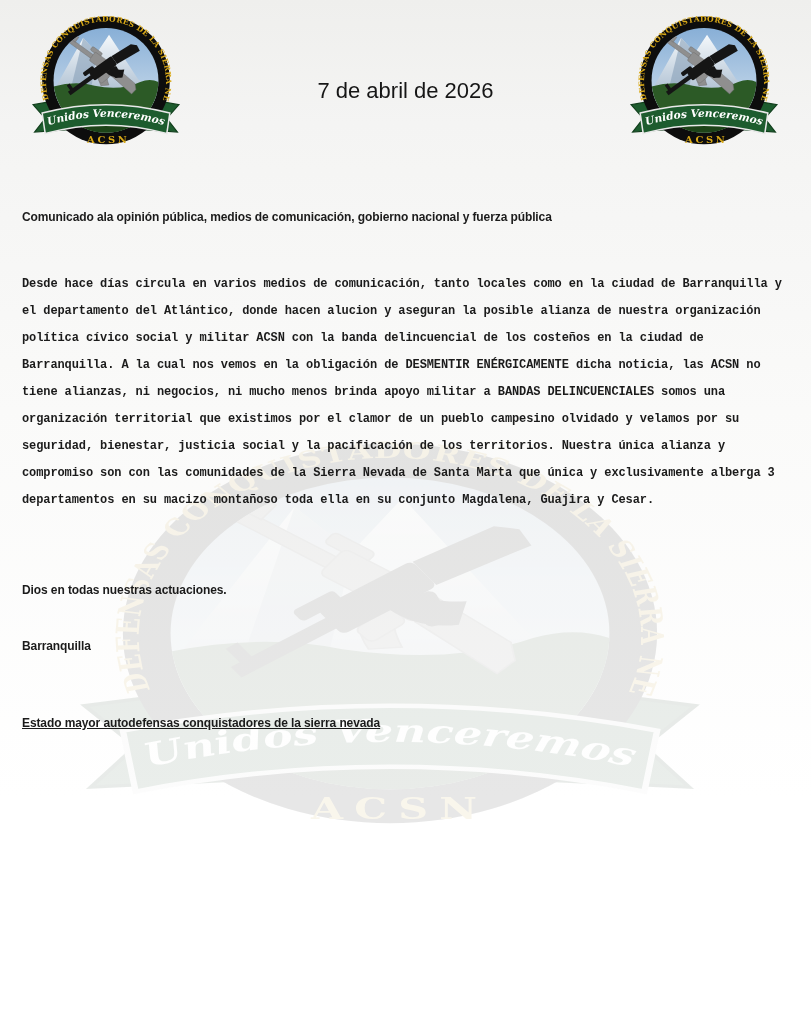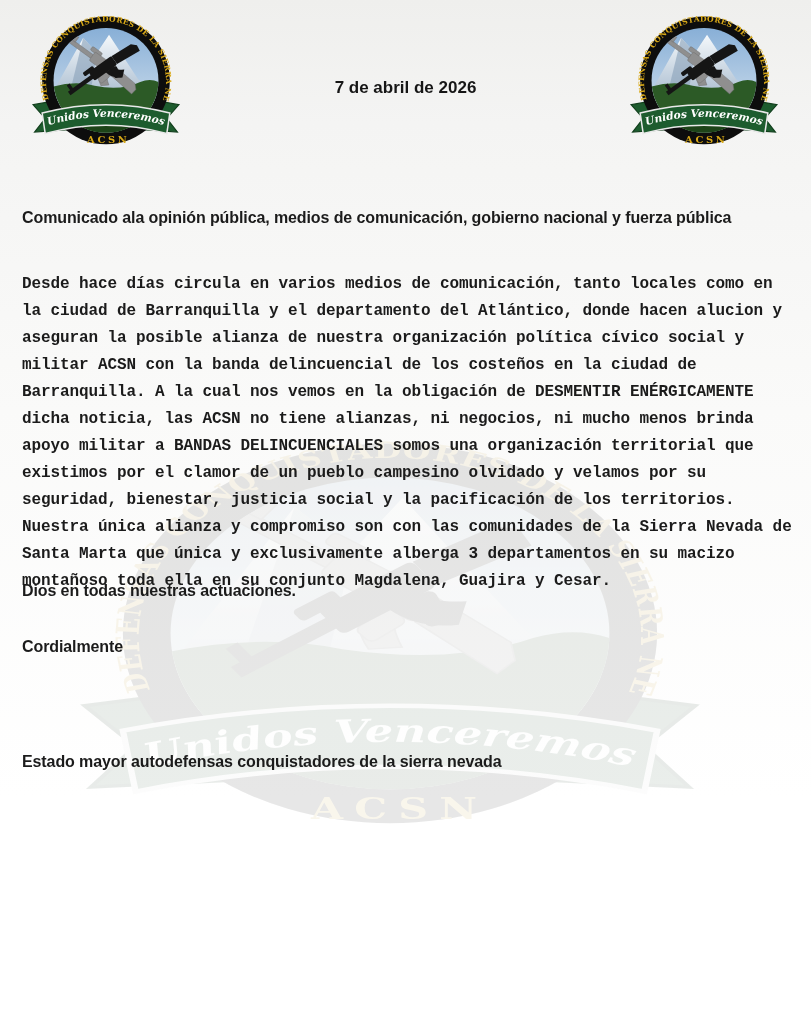--- a/index.html
+++ b/index.html
@@ -10,32 +10,32 @@
   }
   .logo { position:absolute; width:152px; height:152px; top:12px; }
   .logo-left  { left:30px; }
   .logo-right { left:628px; }
   .watermark {
     position:absolute; left:72px; top:430px; width:636px; height:452px;
     opacity:0.095; filter:grayscale(30%); pointer-events:none;
   }
   .date-line {
     position:absolute; top:78px; left:0; width:100%; text-align:center;
-    font-weight:bold; font-size:17px; color:#161616;
+    font-weight:normal; font-size:22px; color:#161616;
   }
   .textblock {
     position:absolute; left:22px; width:772px;
-    font-weight:bold; font-size:16px; line-height:27px;
+    font-weight:bold; font-size:12px; line-height:27px;
     color:#1b1b1b; letter-spacing:-0.1px; white-space:pre-line;
   }
   .salutation { top:204px; }
   .body-par   { top:271px;font-family:Liberation Mono, monospace; }
   .god-line   { top:577px; }
   .closing    { top:633px; }
-  .signature  { top:748px; }
+  .signature  { top:710px;text-decoration:underline; }
 
   .arc-text   { font-family:"DejaVu Serif", serif; font-weight:bold; font-size:10px; letter-spacing:0.4px; fill:#d9a918; }
   .motto-text { font-family:"DejaVu Serif", serif; font-style:italic; font-weight:bold; font-size:14px; fill:#ffffff; }
   .acronym-text { font-family:"DejaVu Serif", serif; font-weight:bold; font-size:13px; letter-spacing:3.5px; fill:#d9a918; }
 </style>
 </head>
 <body>
 
 <div class="page">
 
@@ -111,17 +111,17 @@
   </svg>
 
   <div class="date-line">7 de abril de 2026</div>
 
   <div class="textblock salutation">Comunicado ala opinión pública, medios de comunicación,  gobierno nacional y fuerza pública</div>
 
   <div class="textblock body-par">Desde hace días circula en varios medios de comunicación, tanto locales como en la ciudad de Barranquilla y el departamento del Atlántico, donde hacen alucion y aseguran la posible alianza de nuestra organización política cívico social y militar ACSN con la banda delincuencial de los costeños en la ciudad de Barranquilla. A la cual nos vemos en la obligación de DESMENTIR ENÉRGICAMENTE dicha noticia, las ACSN no tiene alianzas, ni negocios, ni mucho menos brinda apoyo militar a BANDAS DELINCUENCIALES somos una organización territorial que existimos por el clamor de un pueblo campesino olvidado y velamos por su seguridad, bienestar, justicia social y la pacificación de los territorios. Nuestra única alianza y compromiso son con las comunidades de la Sierra Nevada de Santa Marta que única y exclusivamente alberga 3 departamentos en su macizo montañoso toda ella en su conjunto Magdalena, Guajira y Cesar.</div>
 
   <div class="textblock god-line">Dios en todas nuestras actuaciones.</div>
 
-  <div class="textblock closing">Cordialmente</div>
+  <div class="textblock closing">Barranquilla</div>
 
   <div class="textblock signature">Estado mayor autodefensas conquistadores de la sierra nevada</div>
 
 </div>
 
 </body></html>

